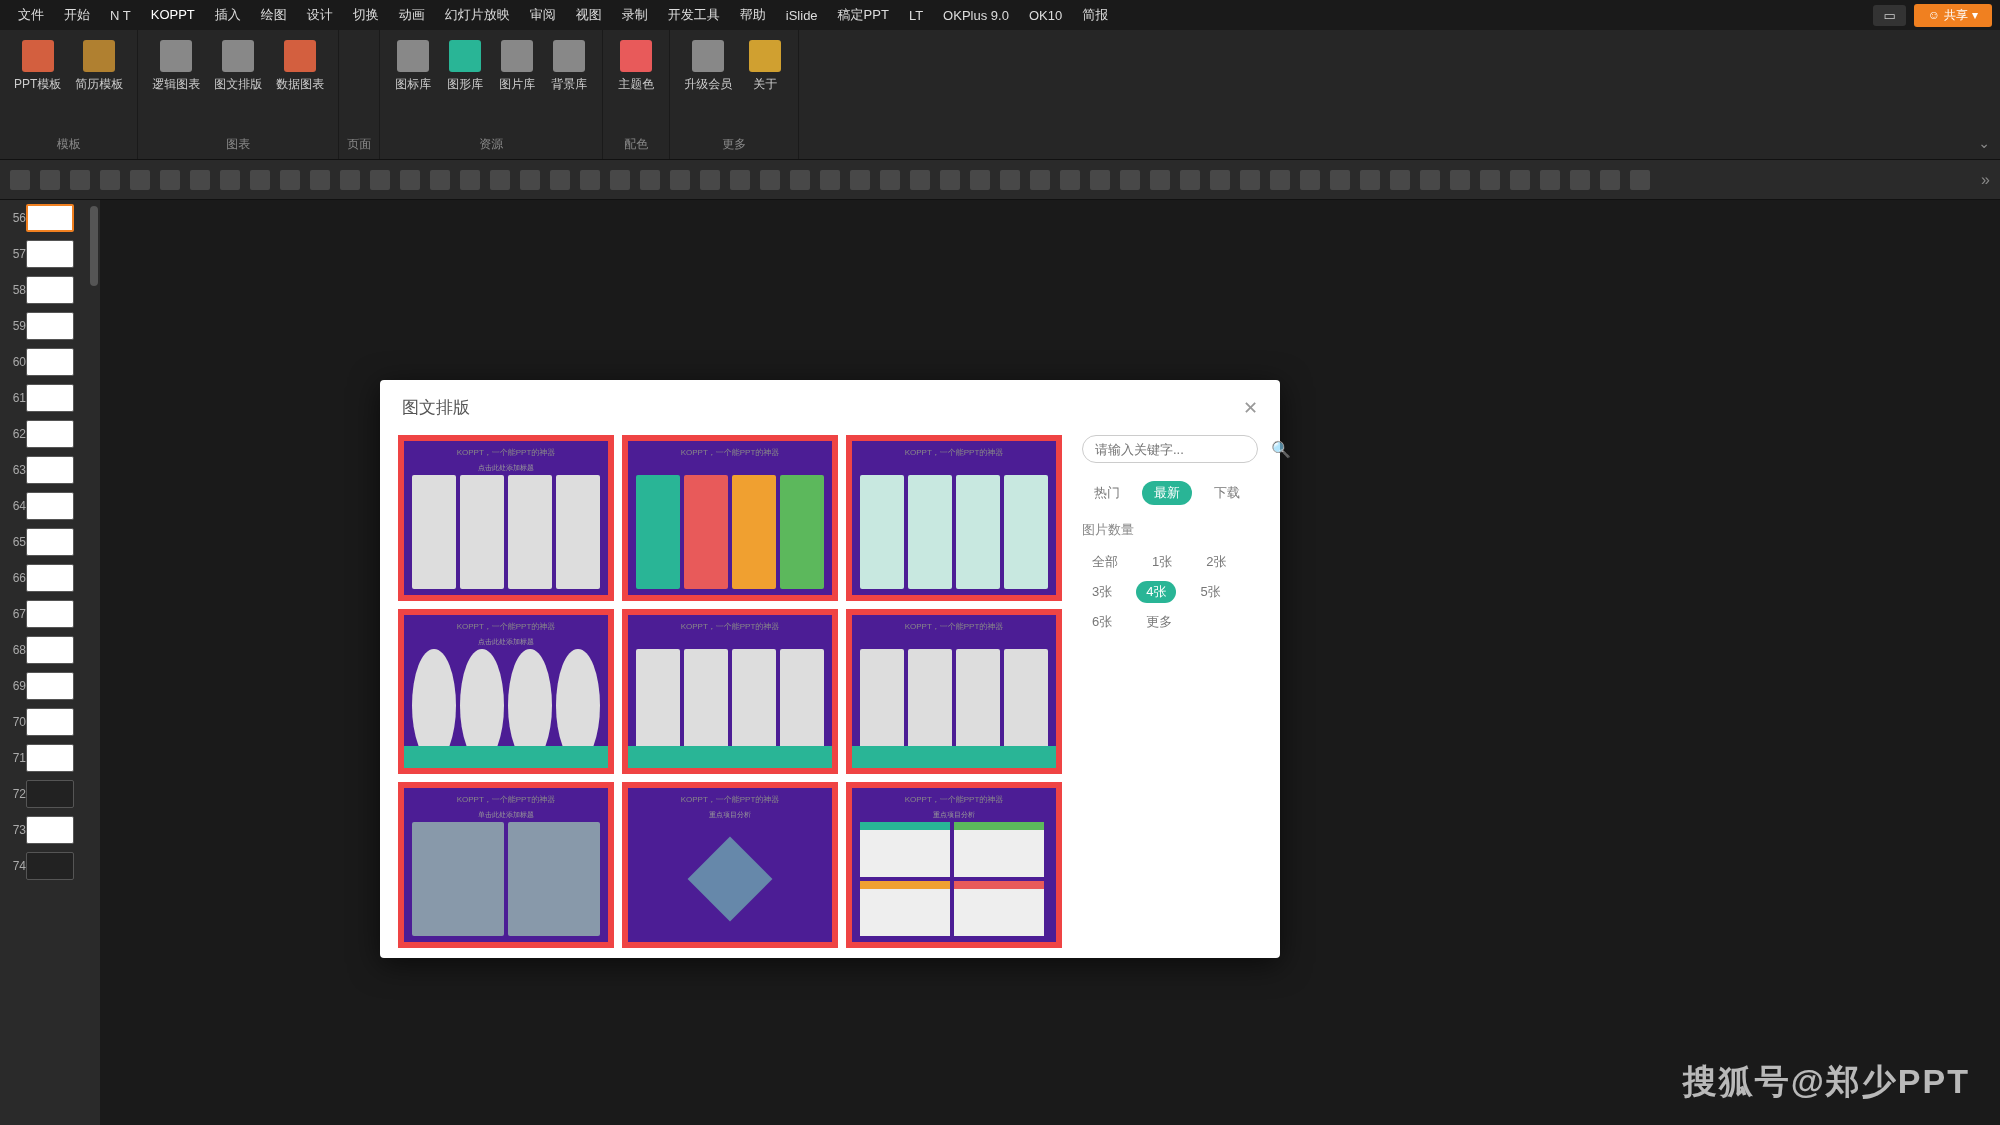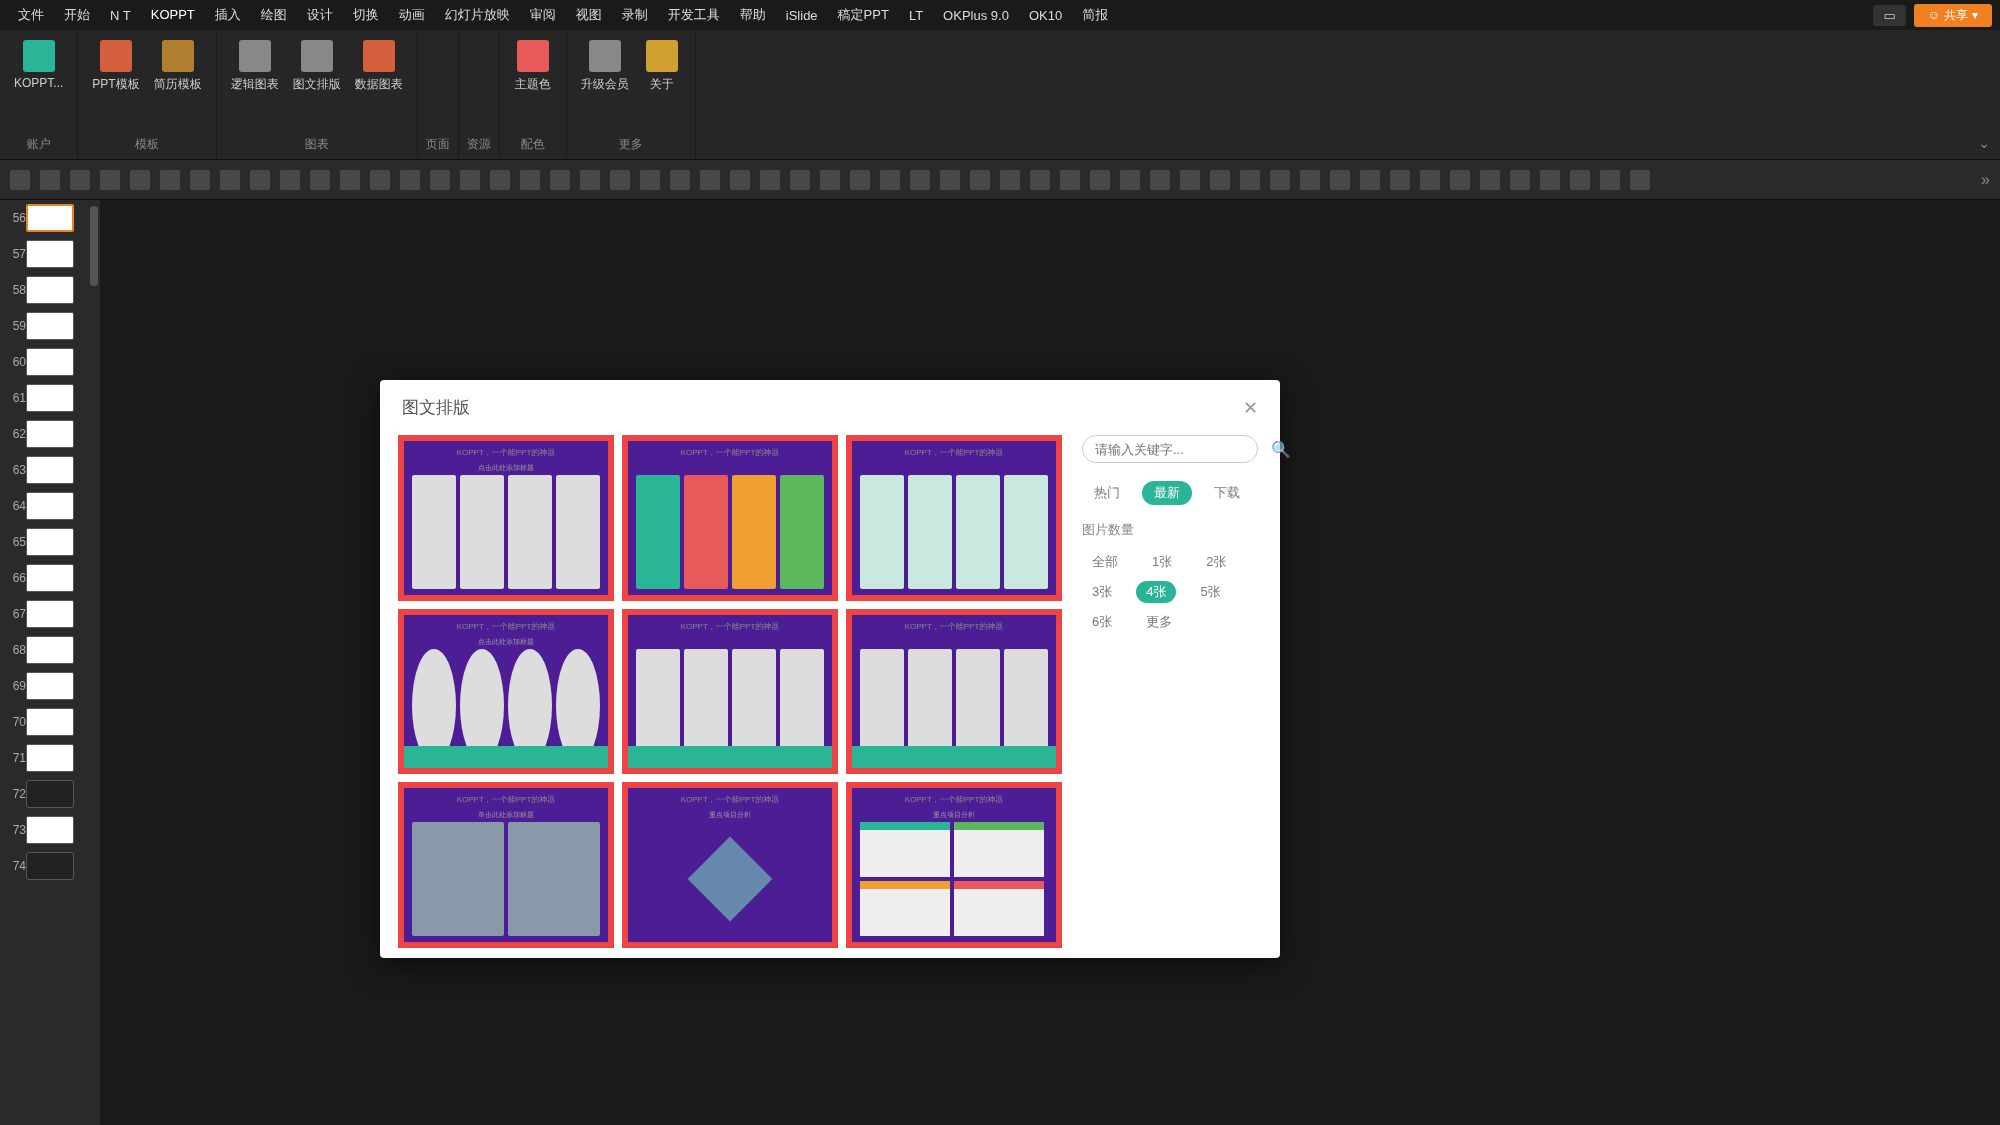--- a/index.html
+++ b/index.html
@@ -95,29 +95,20 @@
     <div class="menu-item">LT</div>
     <div class="menu-item">OKPlus 9.0</div>
     <div class="menu-item">OK10</div>
     <div class="menu-item">简报</div>
     <div class="spacer"></div>
   <div class="present-btn">▭</div>
   <div class="share-btn">☺ <span>共享</span> ▾</div>
 </div>
 
 <div class="ribbon" id="ribbon">
-  <div class="ribbon-group">
-      <div class="buttons">
-        <div class="ribbon-btn big">
-          <div class="icon-box" style="background: rgb(41, 181, 150);"></div>
-          <div>KOPPT...</div>
-        </div>
-      </div>
-      <div class="ribbon-group-label">账户</div>
-    </div>
     <div class="ribbon-group">
       <div class="buttons">
         <div class="ribbon-btn big">
           <div class="icon-box" style="background: rgb(211, 95, 63);"></div>
           <div>PPT模板</div>
         </div>
         <div class="ribbon-btn big">
           <div class="icon-box" style="background: rgb(176, 128, 48);"></div>
           <div>简历模板</div>
         </div>
@@ -138,20 +129,38 @@
           <div class="icon-box" style="background: rgb(211, 95, 63);"></div>
           <div>数据图表</div>
         </div>
       </div>
       <div class="ribbon-group-label">图表</div>
     </div>
     <div class="ribbon-group">
       <div class="ribbon-group-label">页面</div>
     </div>
     <div class="ribbon-group">
+      <div class="buttons">
+        <div class="ribbon-btn big">
+          <div class="icon-box" style="background: rgb(136, 136, 136);"></div>
+          <div>图标库</div>
+        </div>
+        <div class="ribbon-btn big">
+          <div class="icon-box" style="background: rgb(41, 181, 150);"></div>
+          <div>图形库</div>
+        </div>
+        <div class="ribbon-btn big">
+          <div class="icon-box" style="background: rgb(136, 136, 136);"></div>
+          <div>图片库</div>
+        </div>
+        <div class="ribbon-btn big">
+          <div class="icon-box" style="background: rgb(136, 136, 136);"></div>
+          <div>背景库</div>
+        </div>
+      </div>
       <div class="ribbon-group-label">资源</div>
     </div>
     <div class="ribbon-group">
       <div class="buttons">
         <div class="ribbon-btn big">
           <div class="icon-box" style="background: rgb(232, 90, 90);"></div>
           <div>主题色</div>
         </div>
       </div>
       <div class="ribbon-group-label">配色</div>
@@ -425,14 +434,15 @@
               <div class="pill">3张</div>
               <div class="pill active">4张</div>
               <div class="pill">5张</div>
               <div class="pill">6张</div>
               <div class="pill">更多</div>
             </div>
         </div>
       </div>
     </div>
 
+    <div class="watermark">搜狐号@郑少PPT</div>
   </div>
 </div>
 
 </body></html>

